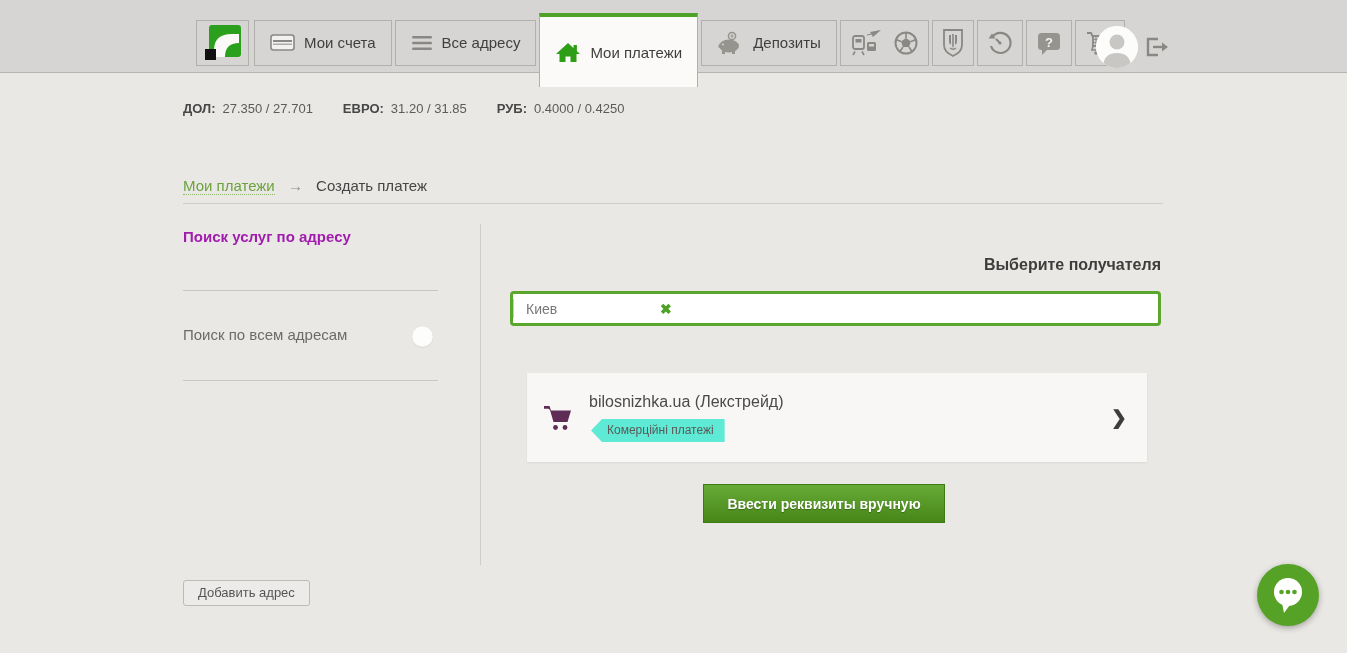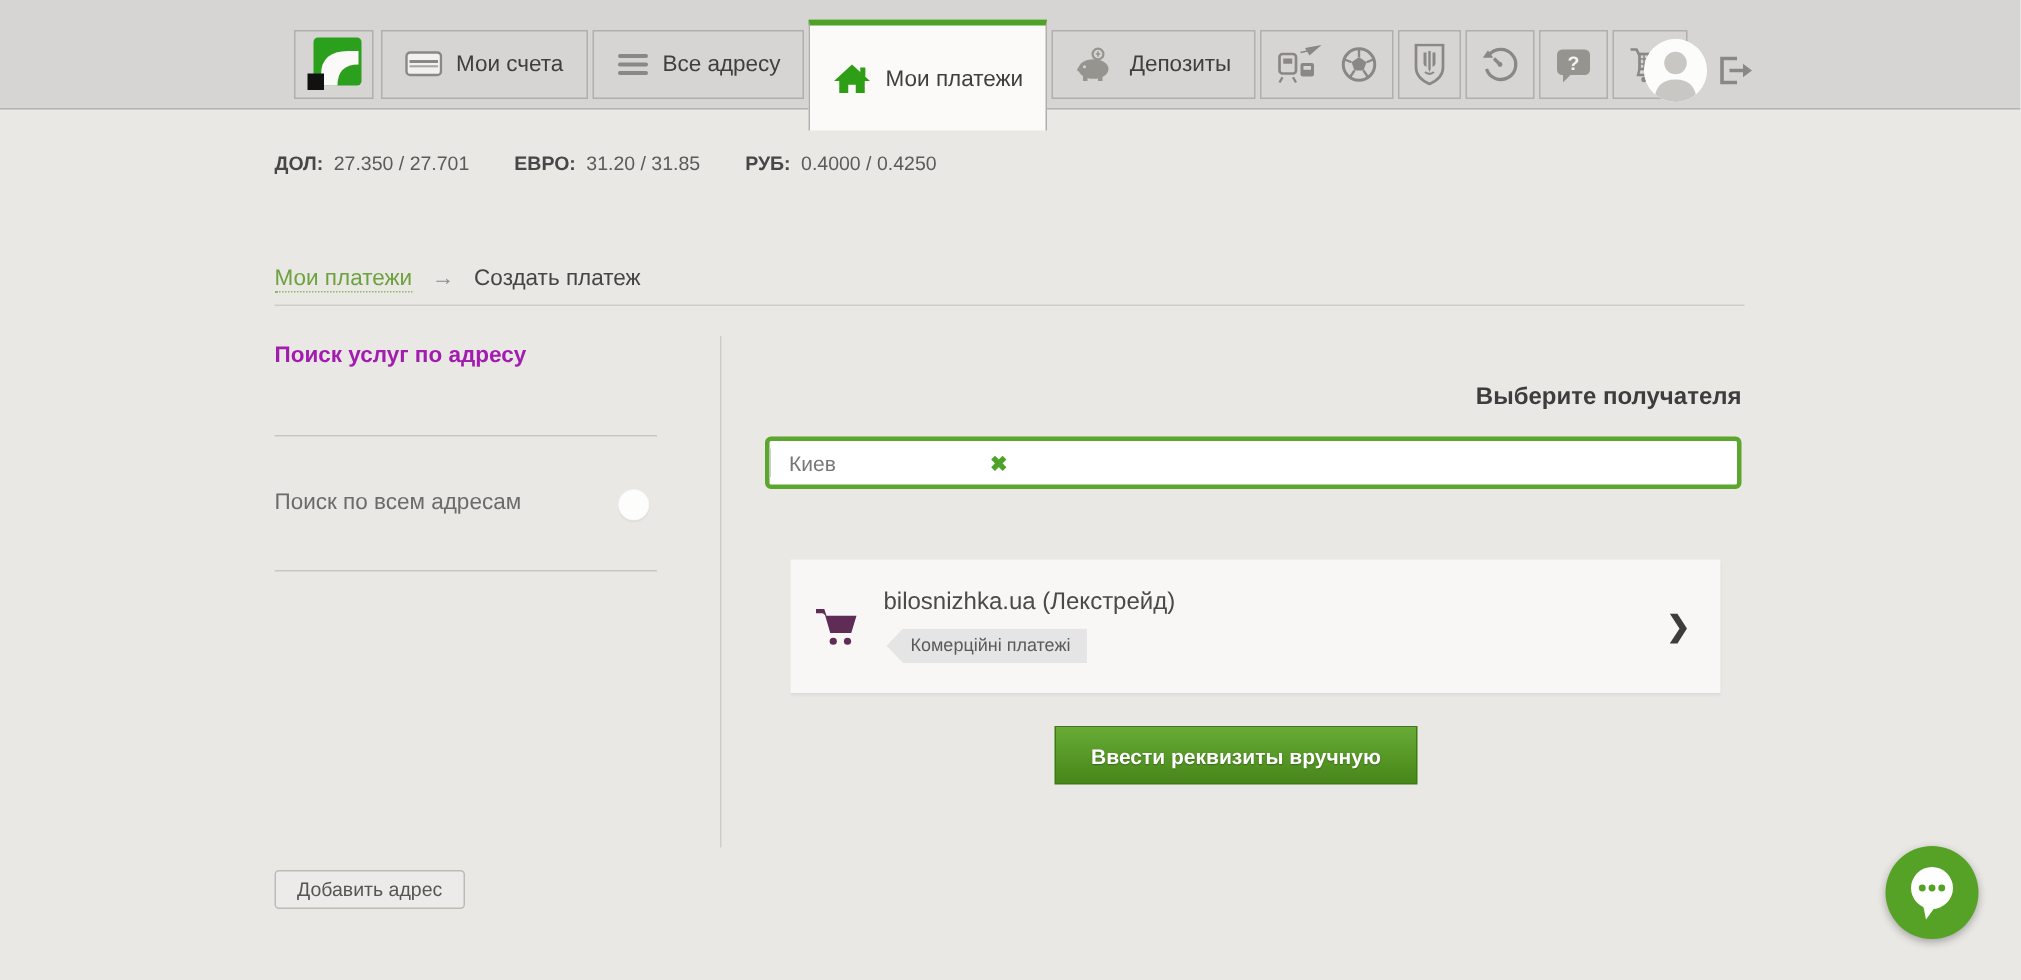--- a/index.html
+++ b/index.html
@@ -104,21 +104,21 @@
 
   .result-card {
     position:absolute; left:527px; top:373px; width:620px; height:89px;
     background:#f8f7f5; box-shadow:0 1px 2px rgba(0,0,0,0.07);
     display:flex; align-items:center; cursor:pointer;
   }
   .result-cart { margin-left:16px; }
   .result-text { margin-left:14px; flex:1; }
   .result-title { font-size:16px; color:#4a4a4a; margin-bottom:8px; }
   .result-tag {
-    display:inline-block; background:#e5e5e5; color:#5a5a5a; font-size:12px;
+    display:inline-block; background:#5eead4; color:#5a5a5a; font-size:12px;
     padding:4px 11px 5px 16px; margin-left:2px;
     clip-path:polygon(11px 0, 100% 0, 100% 100%, 11px 100%, 0 50%);
   }
   .result-chevron { color:#3d3d3d; font-size:19px; font-weight:bold; margin-right:20px; }
 
   .manual-btn {
     position:absolute; left:703px; top:484px; width:242px; height:39px;
     background:linear-gradient(#67ab36,#478619); border:1px solid #3e7a12;
     border-radius:0; color:#fff; font-weight:bold; font-size:14px;
     text-shadow:0 1px 1px rgba(0,0,0,0.3); cursor:pointer; font-family:inherit;

